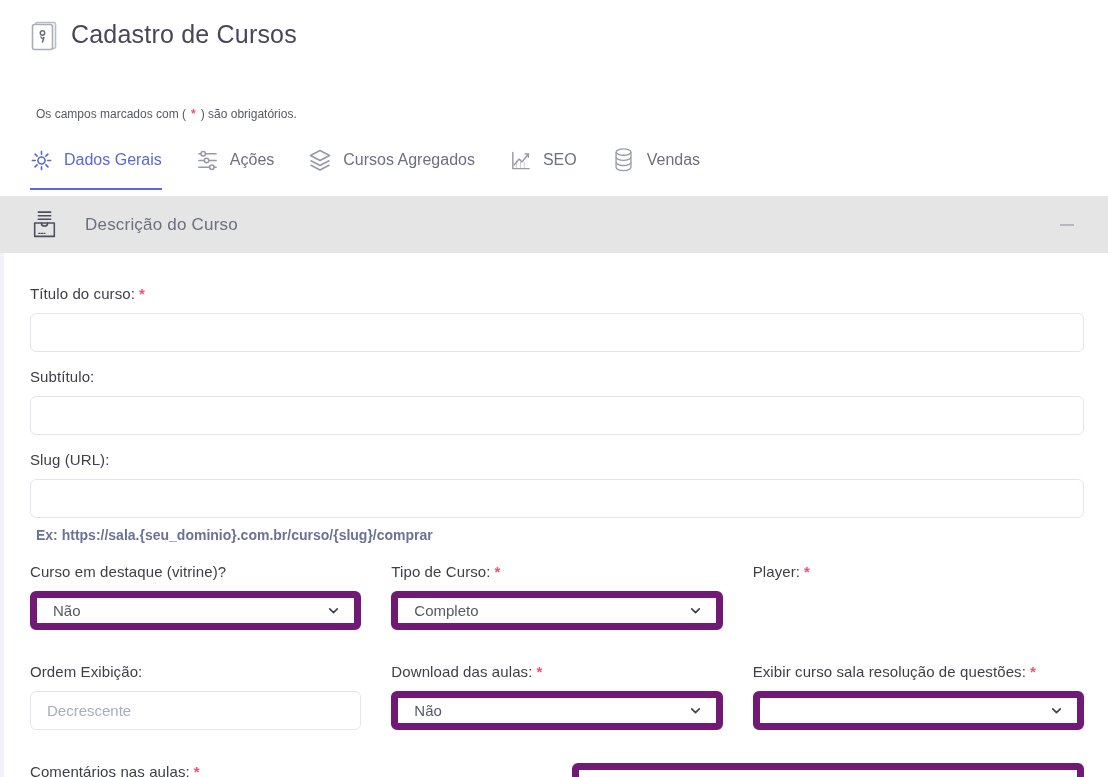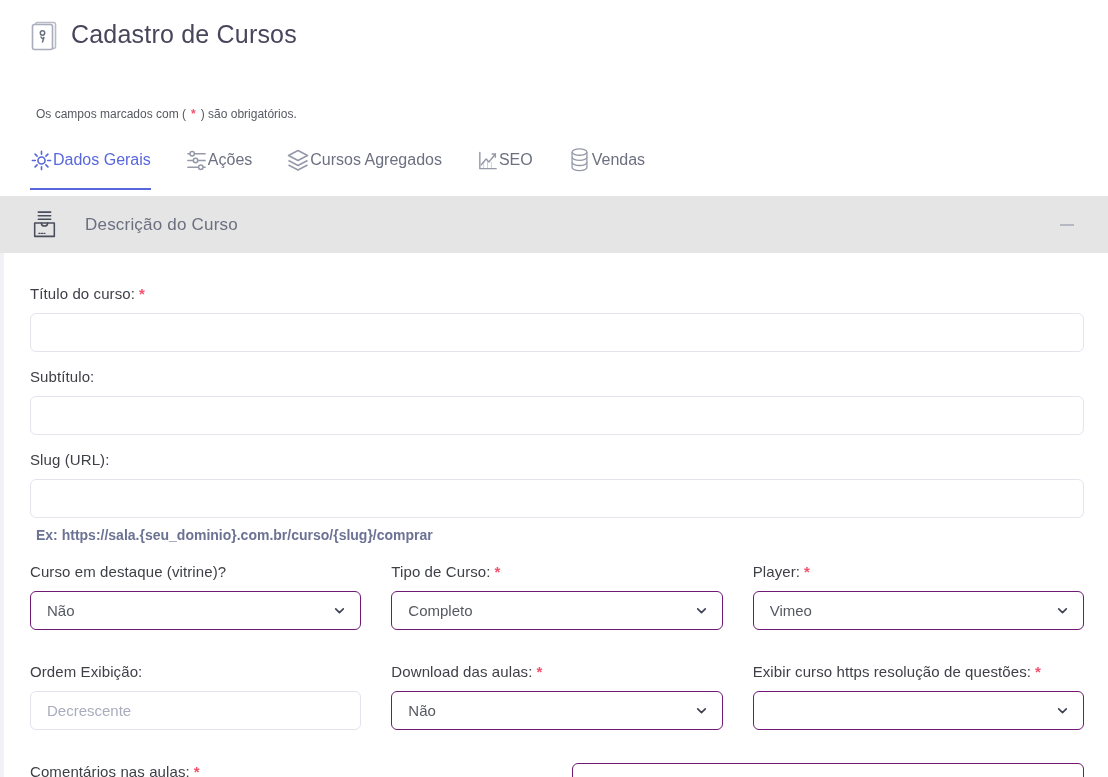--- a/index.html
+++ b/index.html
@@ -9,21 +9,21 @@
 
   
   .page-header { padding:20px 30px 0 30px; display:flex; align-items:flex-start; gap:13px; }
   .page-title { font-size:25px; font-weight:500; color:#48465b; letter-spacing:.2px; }
 
   .required-note { margin:51px 30px 0 36px; font-size:12px; color:#575962; }
   .required-note .star { color:#f4516c; font-weight:bold; margin:0 5px; }
 
   
   .tabs { display:flex; gap:34px; padding:0 30px; margin-top:26px; }
-  .tab { display:flex; align-items:center; gap:0; font-size:16px; color:#6c7080;
+  .tab { display:flex; align-items:center; gap:11px; font-size:16px; color:#6c7080;
          padding-bottom:15px; border-bottom:2px solid transparent; cursor:pointer; }
   .tab.active { color:#5867dd; border-bottom-color:#5867dd; }
   .tab .ticon { display:flex; align-items:center; }
 
   
   .section-header { margin-top:6px; background:#e5e5e5; height:57px; display:flex;
                     align-items:center; padding:0 30px; }
   .section-header .stitle { font-size:17px; color:#6b6f80; margin-left:26px; letter-spacing:.2px; }
   .collapse-btn { margin-left:auto; width:22px; height:22px; display:flex; align-items:center;
                   justify-content:center; cursor:pointer; }
@@ -35,21 +35,21 @@
   
   .form-group { margin-bottom:16px; }
   .f-label { display:block; font-size:15px; color:#3e3f47; margin-bottom:11px; letter-spacing:.1px; }
   .f-label .star { color:#f4516c; font-weight:bold; margin-left:4px; }
 
   .text-input { width:100%; height:39px; border:1px solid #e2e5ec; border-radius:6px;
                 padding:8px 16px; font-size:15px; color:#575962; outline:none;
                 font-family:"Liberation Sans", sans-serif; background:#fff; }
   .text-input::placeholder { color:#a9adbd; }
 
-  .select-box { width:100%; height:39px; border:1px solid #701a75; border-radius:6px;
+  .select-box { width:100%; height:39px; border:7px solid #701a75; border-radius:6px;
                 padding:0 14px 0 16px; display:flex; align-items:center;
                 justify-content:space-between; background:#fff; cursor:pointer; }
   .select-box .sel-value { font-size:15px; color:#575962; }
   .select-box.muted .sel-value { color:#9b9fb1;font-style:italic; }
 
   .hint { font-size:14px; color:#6c7293; margin:9px 0 20px 6px;font-weight:bold; }
 
   .grid-3 { display:grid; grid-template-columns:repeat(3,1fr); column-gap:30px; margin-bottom:33px; }
   .grid-2 { display:grid; grid-template-columns:repeat(2,1fr); column-gap:30px; }
 </style>
@@ -174,45 +174,39 @@
         <label class="f-label"><span>Tipo de Curso:</span><span class="star">*</span></label>
         <div class="select-box">
           <span class="sel-value">Completo</span>
           <svg width="13" height="13" viewBox="0 0 24 24" fill="none" stroke="#3f4254" stroke-width="3" stroke-linecap="round" stroke-linejoin="round">
               <polyline points="5 9 12 16 19 9"></polyline>
             </svg>
         </div>
       </div>
       <div>
         <label class="f-label"><span>Player:</span><span class="star">*</span></label>
-        <div class="select-box">
-          <span class="sel-value">Vimeo</span>
-          <svg width="13" height="13" viewBox="0 0 24 24" fill="none" stroke="#3f4254" stroke-width="3" stroke-linecap="round" stroke-linejoin="round">
-              <polyline points="5 9 12 16 19 9"></polyline>
-            </svg>
-        </div>
       </div>
     </div>
 
     <div class="grid-3">
       <div>
         <label class="f-label"><span>Ordem Exibição:</span></label>
         <input class="text-input" type="text" placeholder="Decrescente" style="">
       </div>
       <div>
         <label class="f-label"><span>Download das aulas:</span><span class="star">*</span></label>
         <div class="select-box">
           <span class="sel-value">Não</span>
           <svg width="13" height="13" viewBox="0 0 24 24" fill="none" stroke="#3f4254" stroke-width="3" stroke-linecap="round" stroke-linejoin="round">
               <polyline points="5 9 12 16 19 9"></polyline>
             </svg>
         </div>
       </div>
       <div>
-        <label class="f-label"><span>Exibir curso https resolução de questões:</span><span class="star">*</span></label>
+        <label class="f-label"><span>Exibir curso sala resolução de questões:</span><span class="star">*</span></label>
         <div class="select-box">
           <span class="sel-value"></span>
           <svg width="13" height="13" viewBox="0 0 24 24" fill="none" stroke="#3f4254" stroke-width="3" stroke-linecap="round" stroke-linejoin="round">
               <polyline points="5 9 12 16 19 9"></polyline>
             </svg>
         </div>
       </div>
     </div>
 
     <div class="grid-2">

